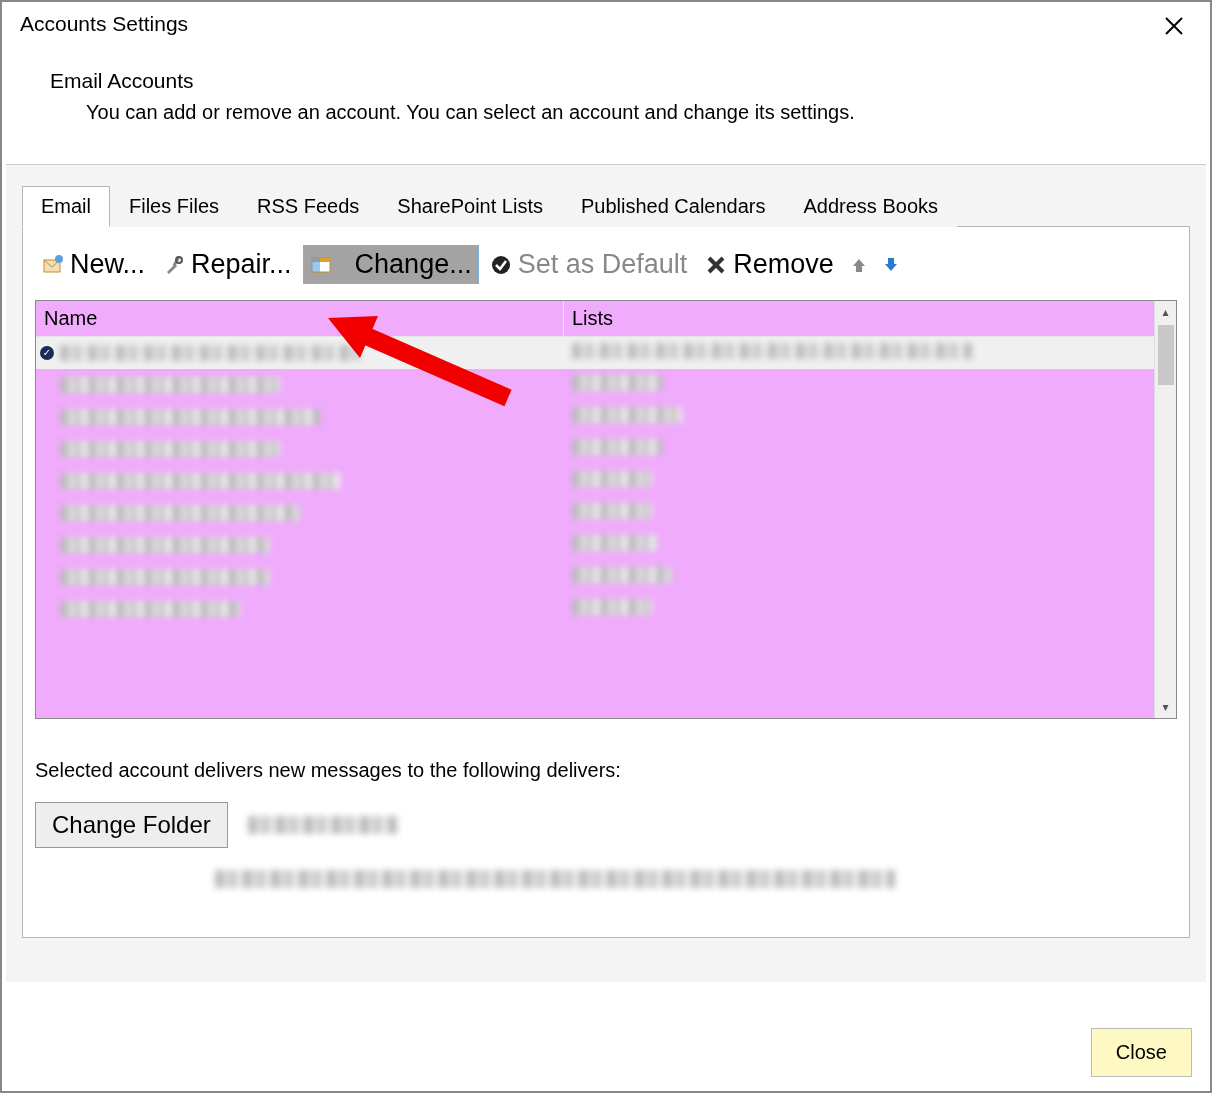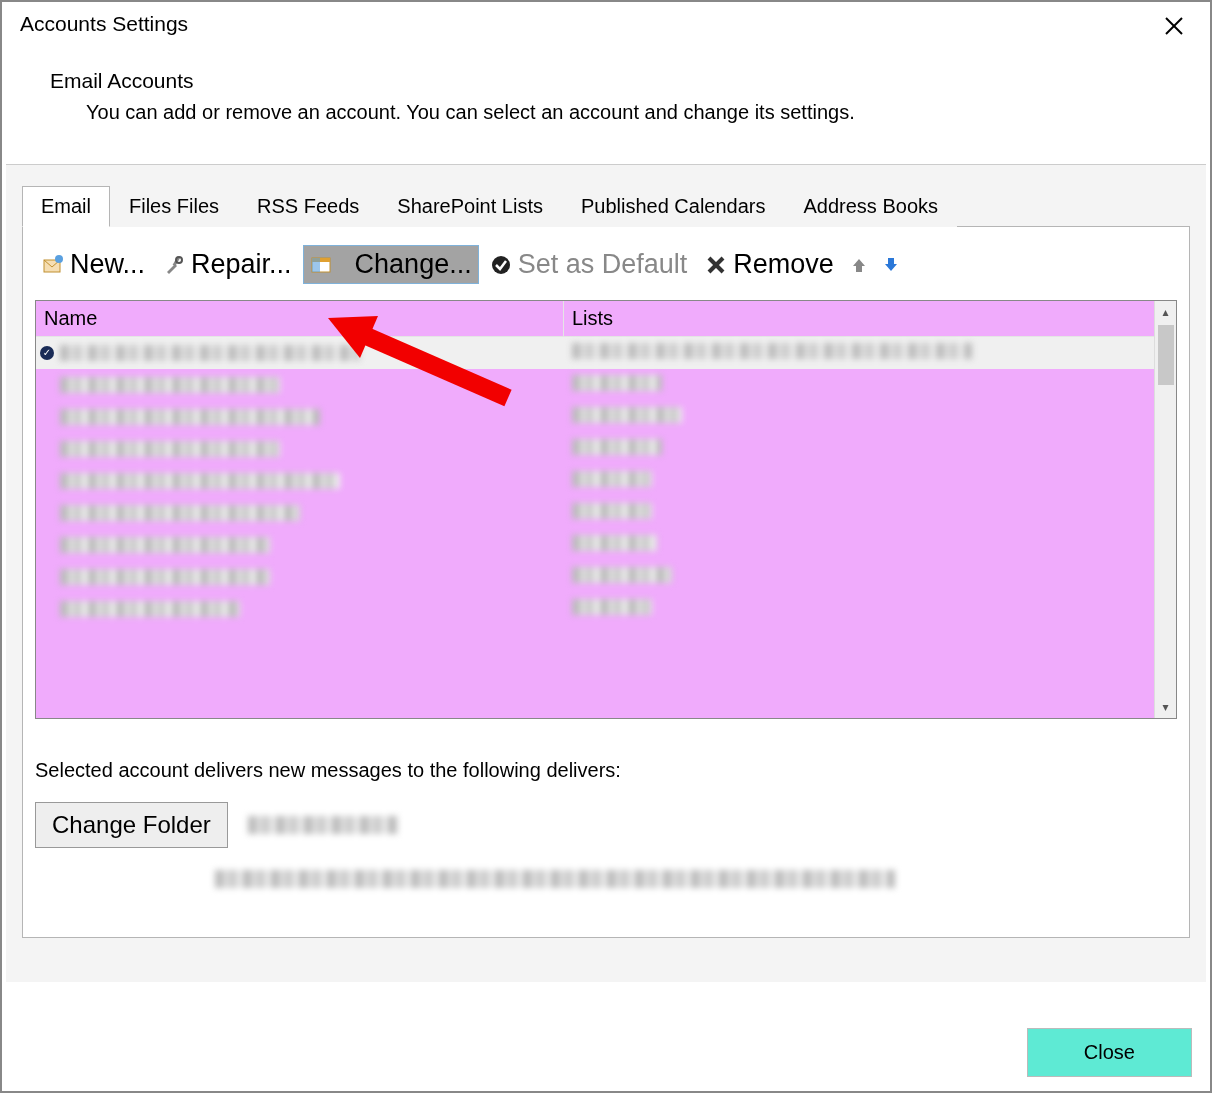--- a/index.html
+++ b/index.html
@@ -182,22 +182,22 @@
   }
   .bottom-bar {
     position:absolute;
     bottom: 0; left:0; right:0;
     padding: 14px 18px;
     display:flex; justify-content:flex-end;
     background:#fff;
   }
   .close-btn {
     border:1px solid #bbb;
-    background:#5eead4;
-    padding: 12px 56px;
+    background:#fef9c3;
+    padding: 12px 24px;
     font-size:20px;
     cursor:pointer;
   }
   .arrow-annot {
     position:absolute;
     left: 296px;
     top: 296px;
     pointer-events:none;
     z-index:50;
   }

